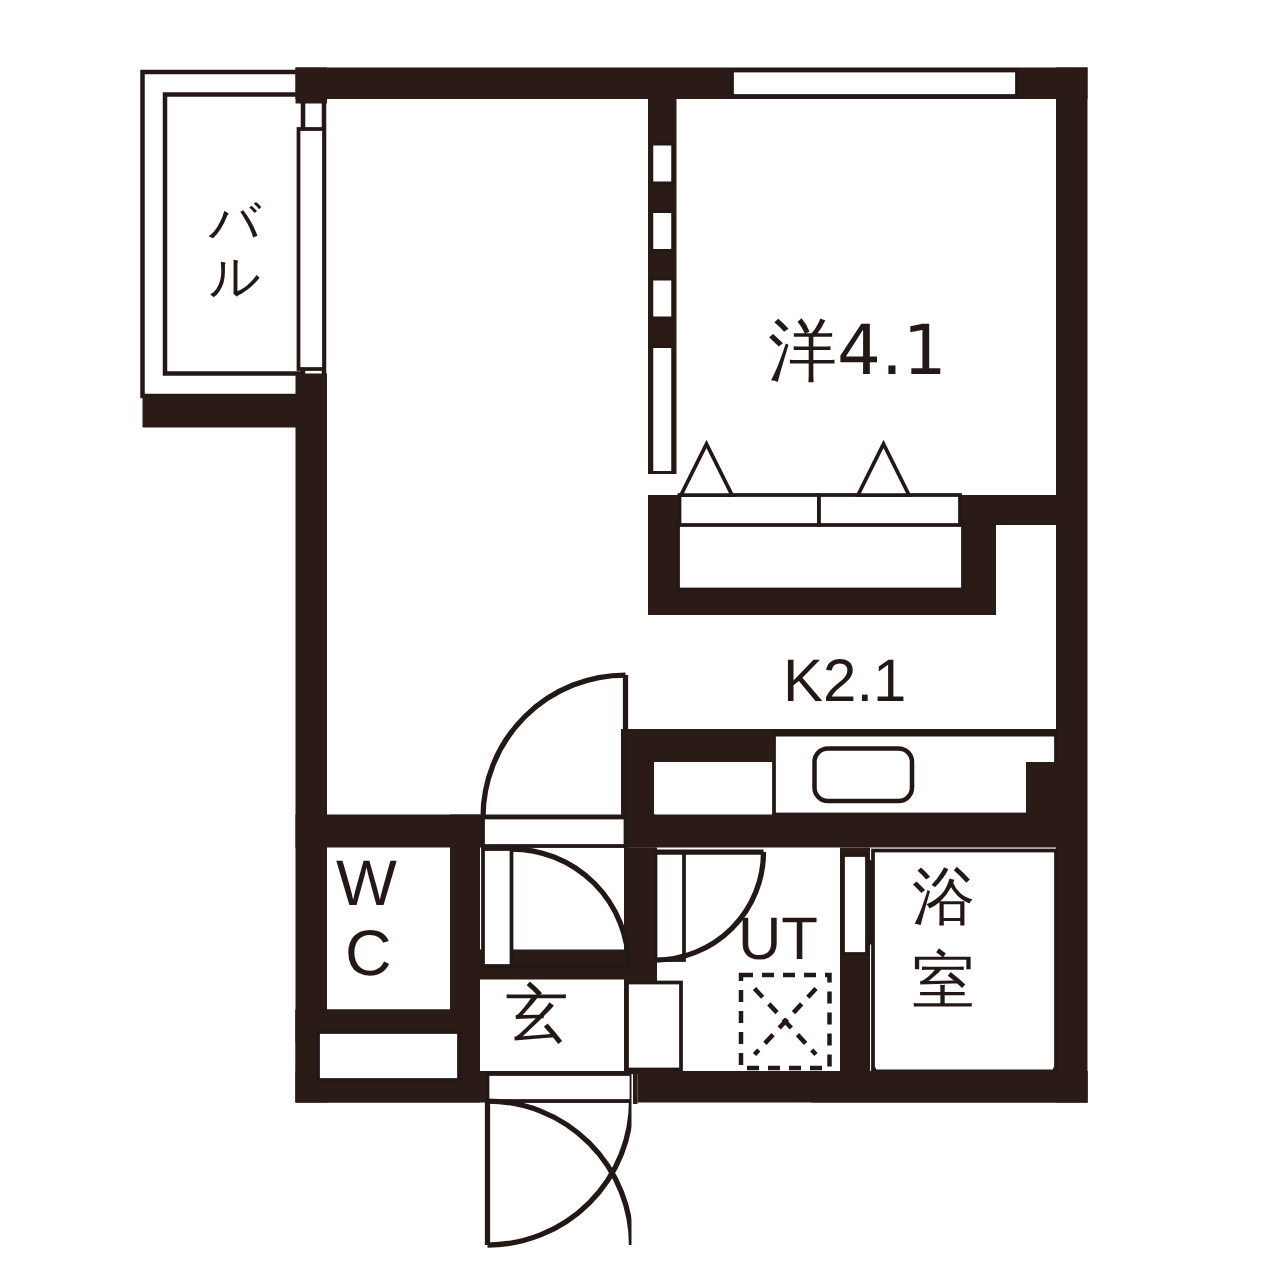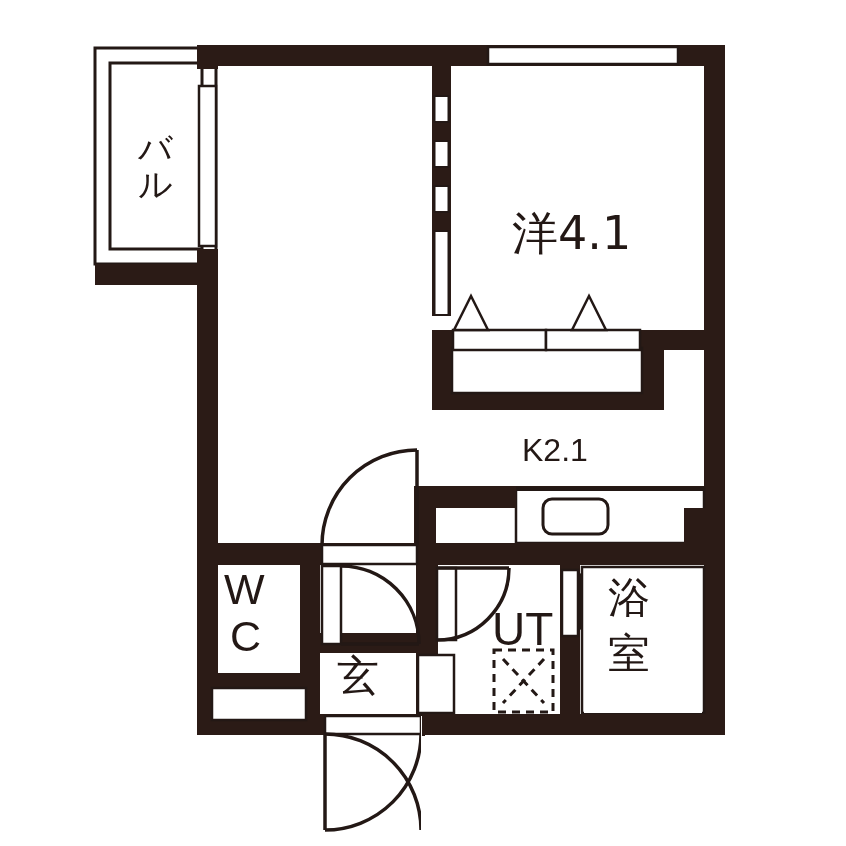--- a/index.html
+++ b/index.html
@@ -196,25 +196,25 @@
 
     <rect x="584" y="700" width="118" height="13" fill="#ffffff"></rect>
 
   </svg>
 
   <div class="room-label label-cjk label-vertical" style="left:139px; top:110px; font-size:34px;">バル</div>
 
 
   <div class="room-label label-cjk" style="left:512px; top:174px; font-size:46px;margin-top:36px;">洋4.1</div>
 
-  <div class="room-label label-latin" style="left:522px; top:434px; font-size:32px;">K2.1</div>
+  <div class="room-label label-latin" style="left:522px; top:434px; font-size:40px;">K2.1</div>
 
   <div class="room-label label-latin" style="left:224px; top:568px; font-size:43px;">W</div>
   <div class="room-label label-latin" style="left:230px; top:615px; font-size:43px;">C</div>
 
   <div class="room-label label-cjk" style="left:337px; top:655px; font-size:42px;">玄</div>
 
-  <div class="room-label label-latin" style="left:492px; top:606px; font-size:46px;">UT</div>
+  <div class="room-label label-latin" style="left:492px; top:606px; font-size:40px;">UT</div>
 
   <div class="room-label label-cjk" style="left:608px; top:577px; font-size:42px;">浴</div>
   <div class="room-label label-cjk" style="left:608px; top:633px; font-size:42px;">室</div>
 
 </div>
 
 </body></html>

